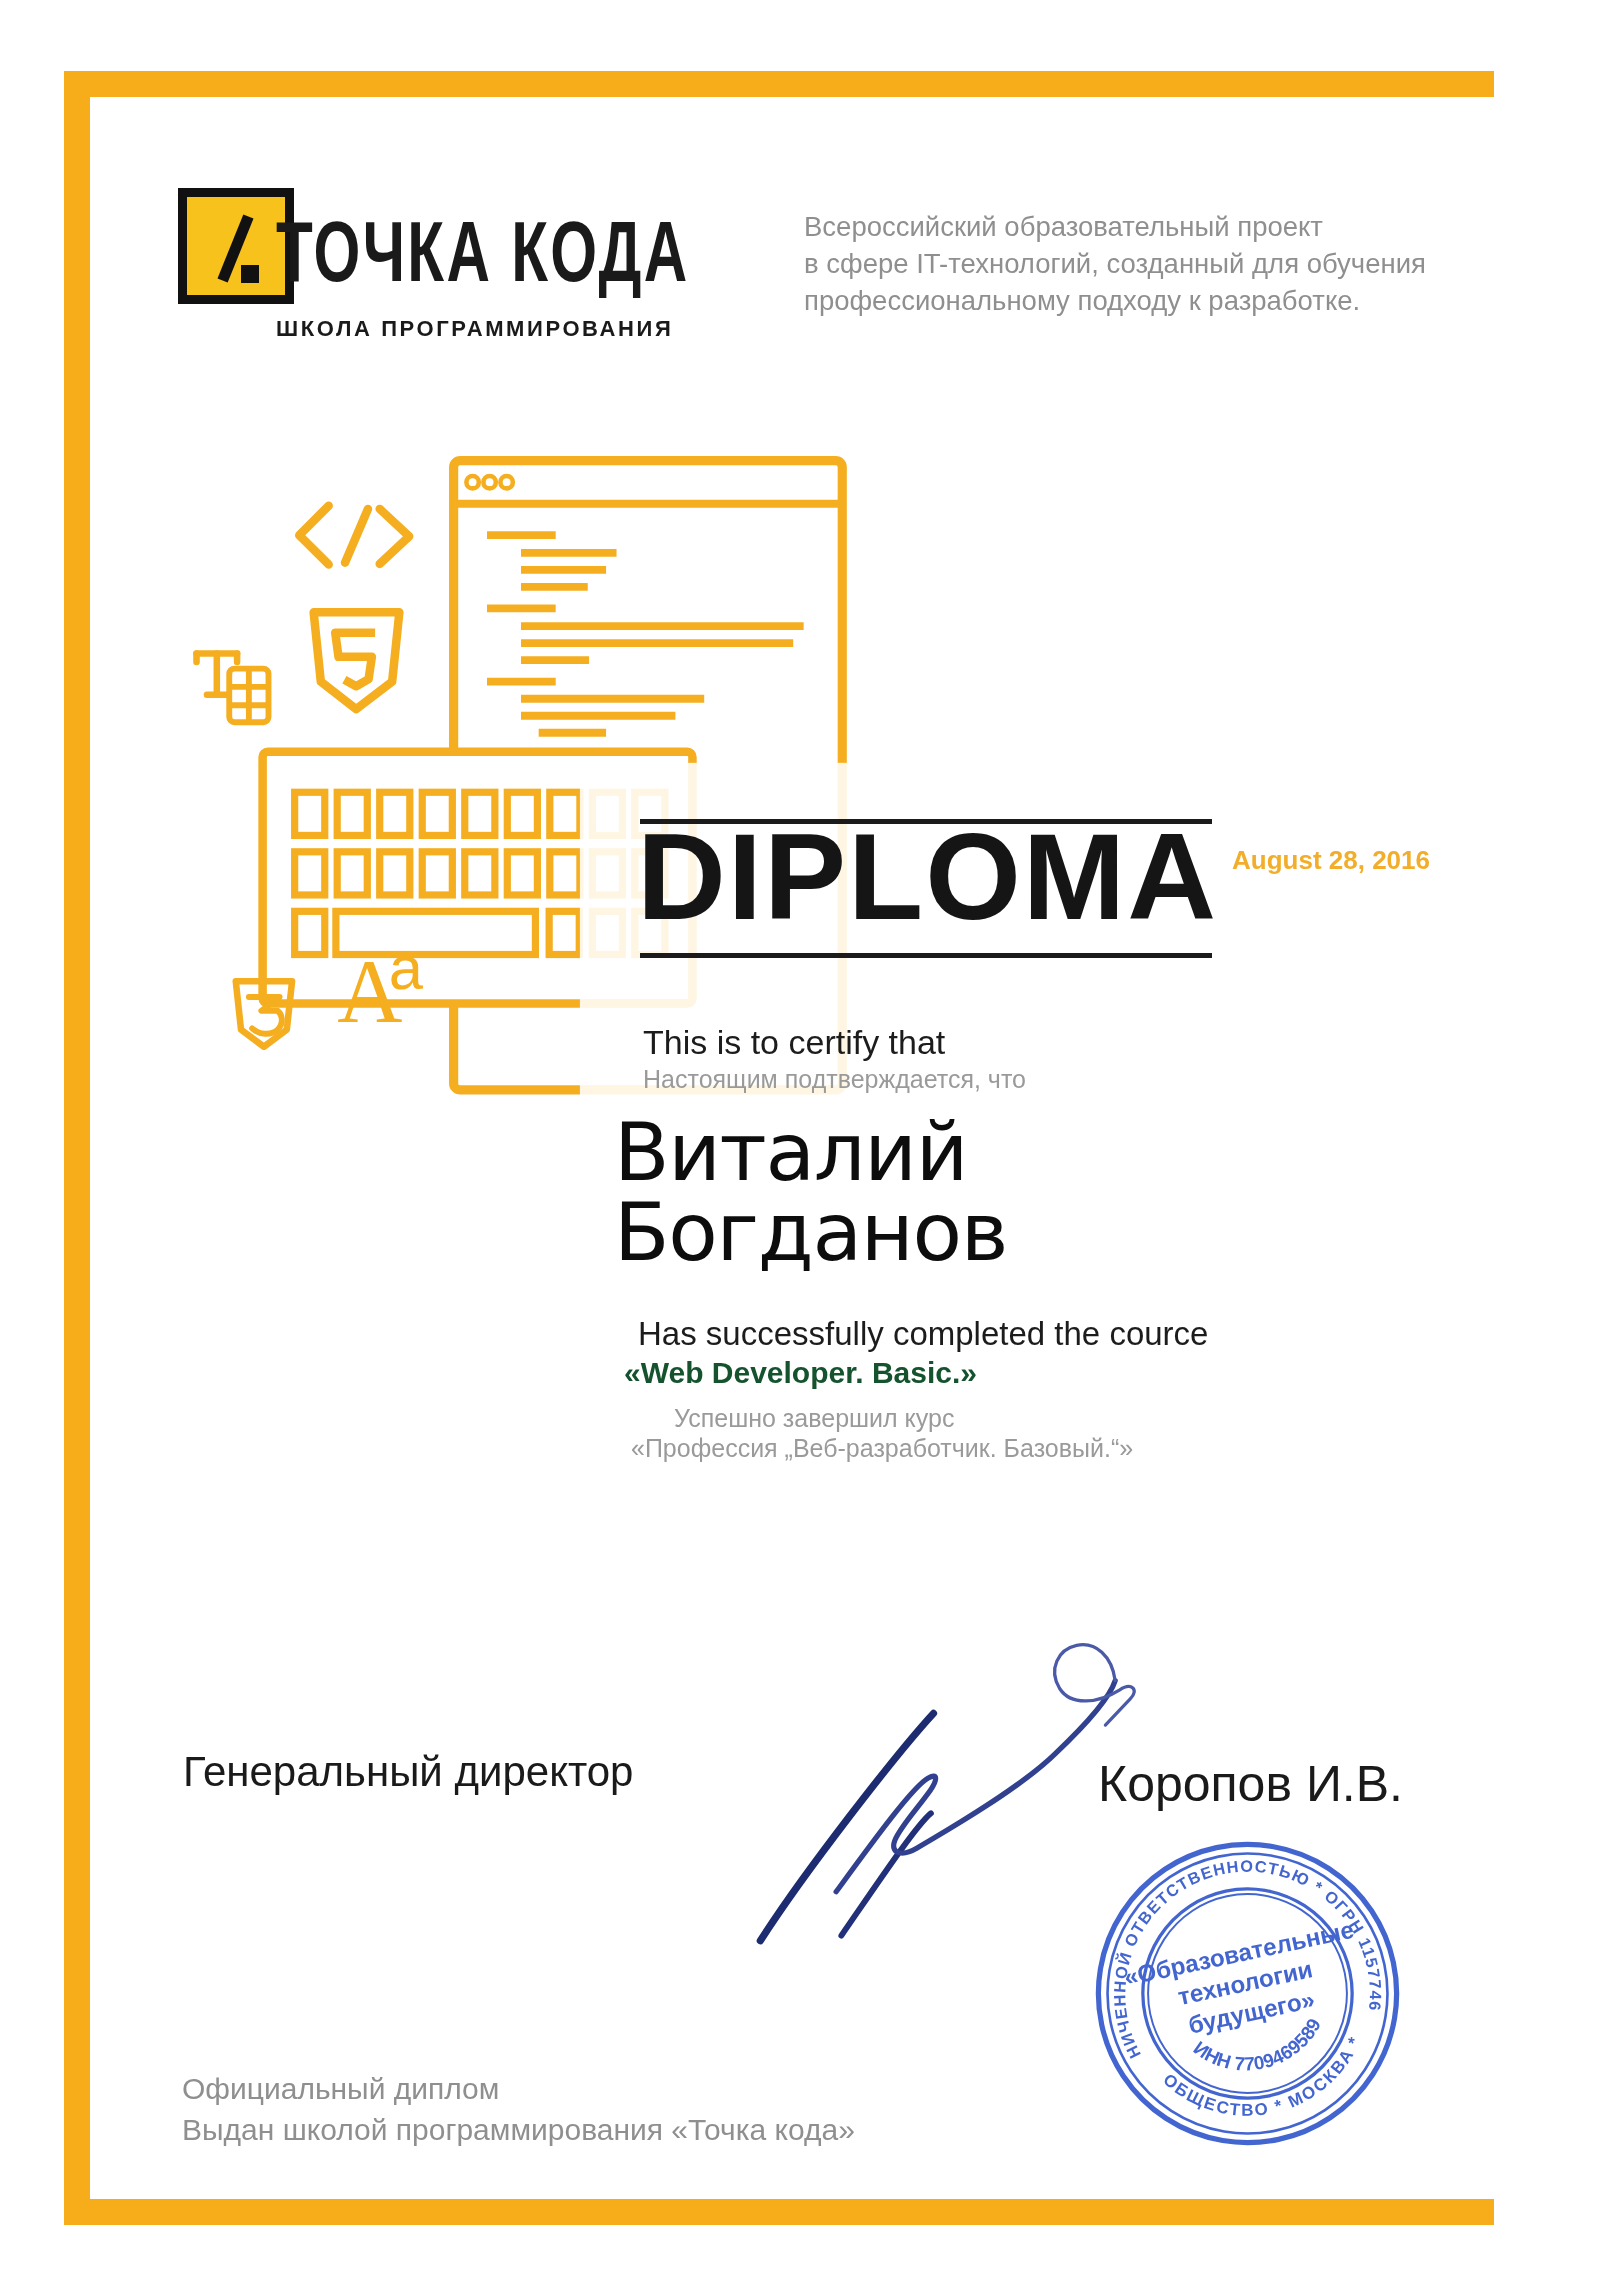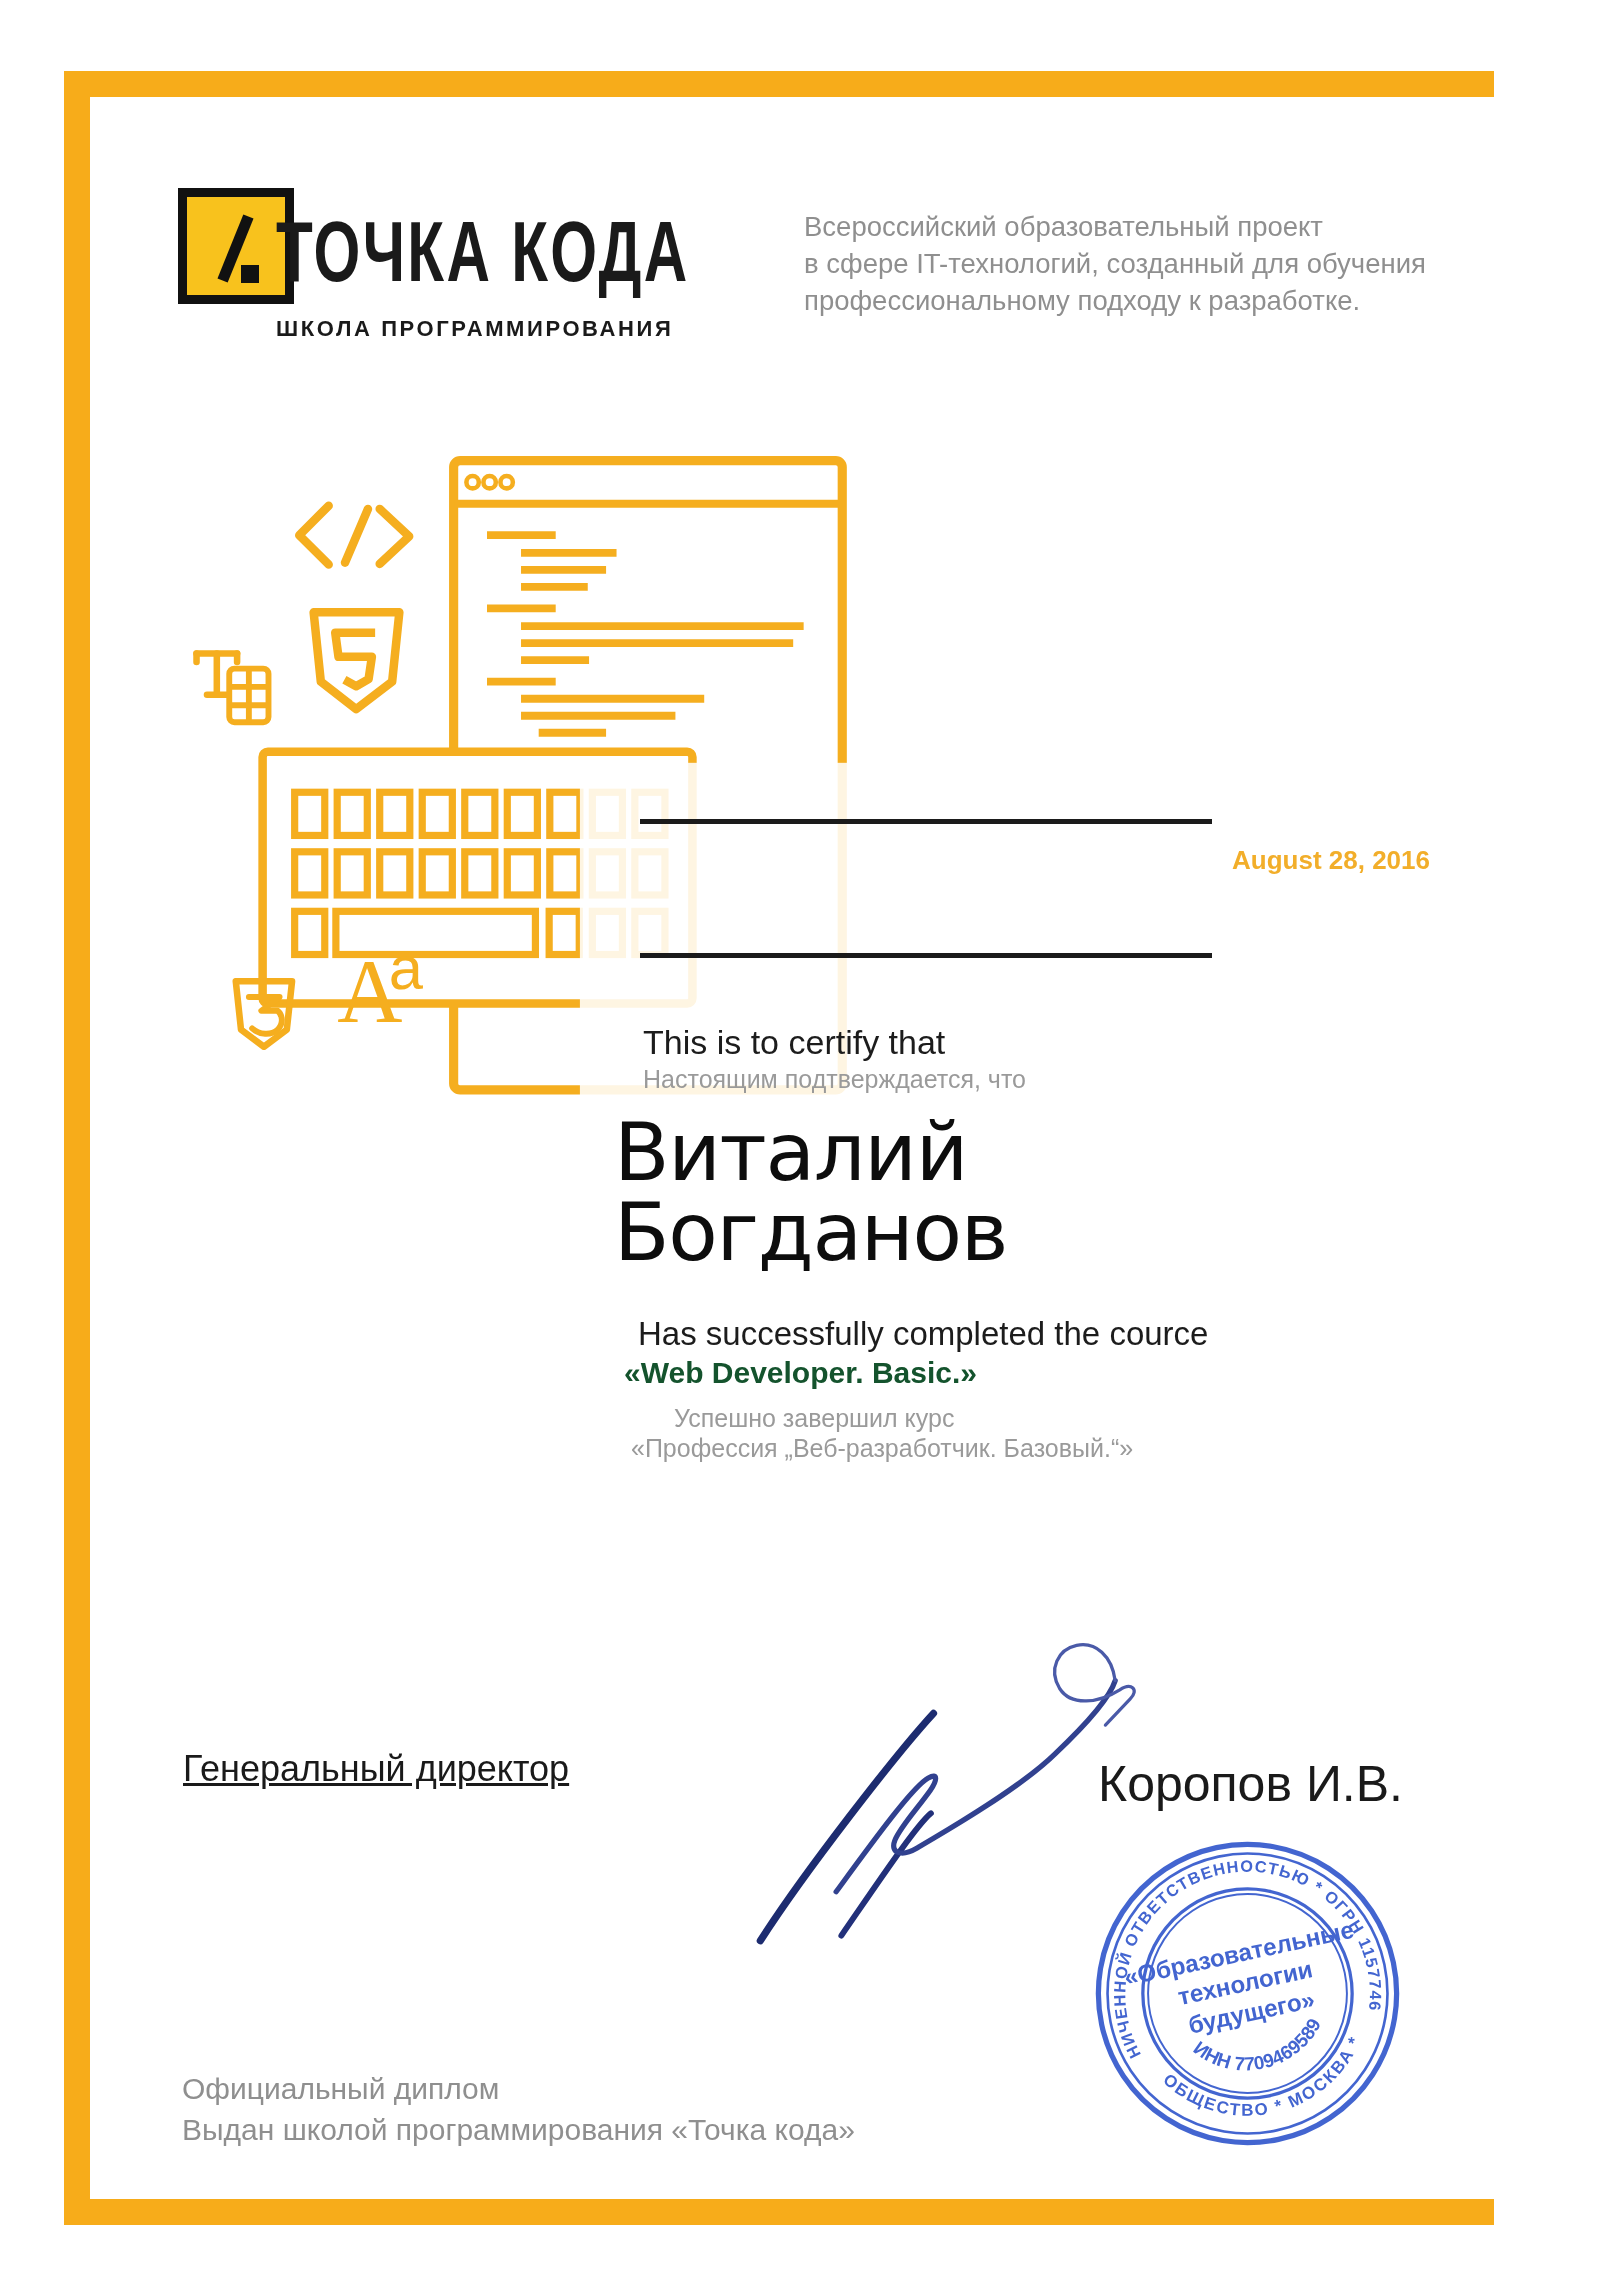--- a/index.html
+++ b/index.html
@@ -26,21 +26,21 @@
                  letter-spacing:2px;line-height:123px;white-space:nowrap;}
   .date{left:1232px;top:845px;font-size:26px;font-weight:bold;color:#F2AE2A;white-space:nowrap;}
   .certify-en{left:643px;top:1023px;font-size:34px;color:#1c1c1c;white-space:nowrap;text-align:center;}
   .certify-ru{left:643px;top:1065px;font-size:25px;color:#9a9a9a;white-space:nowrap;}
   .name{left:614px;top:1112px;font-family:"DejaVu Sans", sans-serif;font-weight:normal;
         font-size:81px;line-height:80px;color:#0d0d0d;letter-spacing:-1.3px;}
   .completed-en{left:638px;top:1315px;font-size:33px;color:#1c1c1c;white-space:nowrap;}
   .course-en{left:624px;top:1356px;font-size:30px;font-weight:bold;color:#14532d;white-space:nowrap;}
   .completed-ru{left:632px;top:1404px;font-size:25px;color:#9a9a9a;white-space:nowrap;margin-left:42px;}
   .course-ru{left:631px;top:1434px;font-size:25px;color:#9a9a9a;white-space:nowrap;}
-  .director-label{left:183px;top:1748px;font-size:36px;color:#1a1a1a;white-space:nowrap;text-decoration:underline;}
+  .director-label{left:183px;top:1748px;font-size:42px;color:#1a1a1a;white-space:nowrap;}
   .director-name{left:1098px;top:1755px;font-size:50px;color:#1a1a1a;white-space:nowrap;}
   .official{left:182px;top:2068px;font-size:30px;line-height:41px;color:#8f8f8f;white-space:nowrap;}
   svg{display:block;}
   .art{left:0;top:0;}
   .sig{left:713px;top:1597px;}
   .stamp{left:1084px;top:1830px;}
 </style>
 </head>
 <body>
 
@@ -151,20 +151,21 @@
 
     <g fill="#F5AE1F" font-family="Liberation Serif, serif">
       <text x="515" y="1562" font-size="138">A</text>
       <text x="594" y="1512" font-size="94" font-family="Liberation Sans, sans-serif">a</text>
     </g>
 
     <rect x="886" y="1166" width="584" height="560" fill="#ffffff" fill-opacity="0.87"></rect>
   </svg>
 
   <div class="abs rule rule-top"></div>
+  <div class="abs diploma-title">DIPLOMA</div>
   <div class="abs rule rule-bottom"></div>
   <div class="abs date">August 28, 2016</div>
 
   <div class="abs certify-en">This is to certify that</div>
   <div class="abs certify-ru">Настоящим подтверждается, что</div>
 
   <div class="abs name">
     <div>Виталий</div>
     <div>Богданов</div>
   </div>

